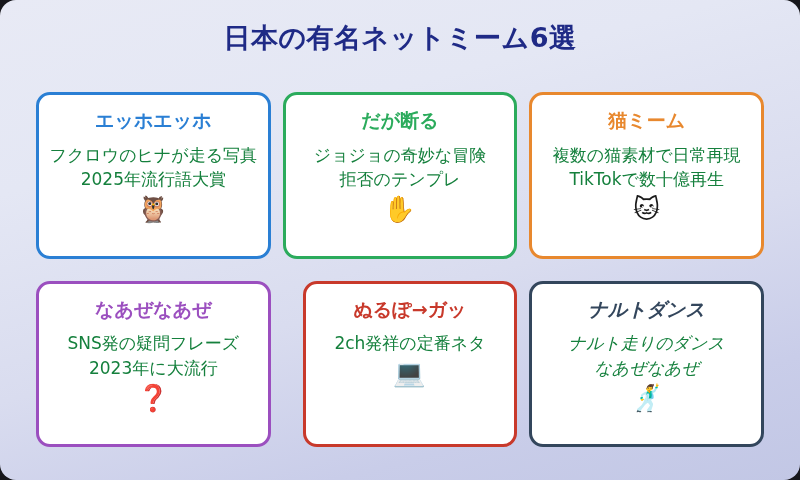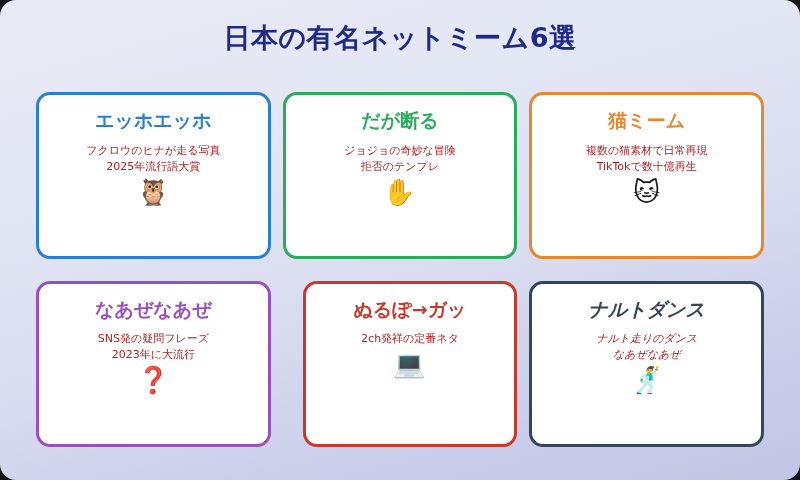--- a/index.html
+++ b/index.html
@@ -64,22 +64,22 @@
   .card-title {
     font-size: 19px;
     font-weight: bold;
     line-height: 1.2;
     text-align: center;
     margin-bottom: 11px;
     white-space: nowrap;
   }
   .card-lines {
     text-align: center;
-    color: #b91c1c;
-    font-size: 11px;
+    color: #15803d;
+    font-size: 17px;
     line-height: 1.45;
   }
   .card-line {
     white-space: nowrap;
   }
   .card-icon {
     margin-top: 4px;
     font-size: 26px;
     line-height: 1;
     color: #1a1a1a;

